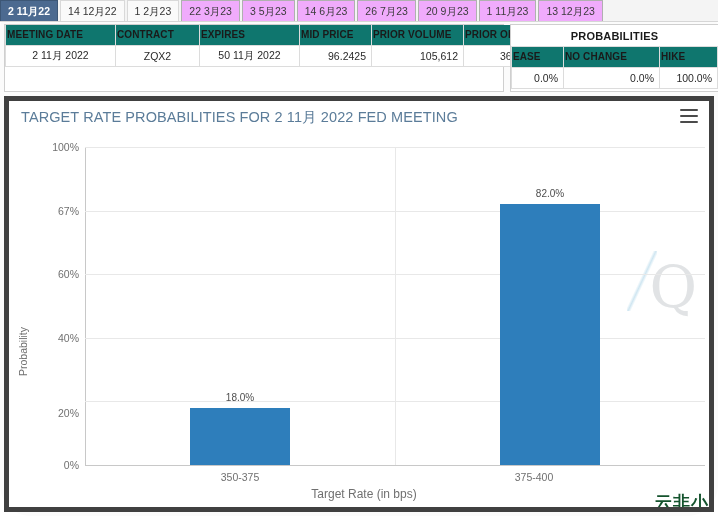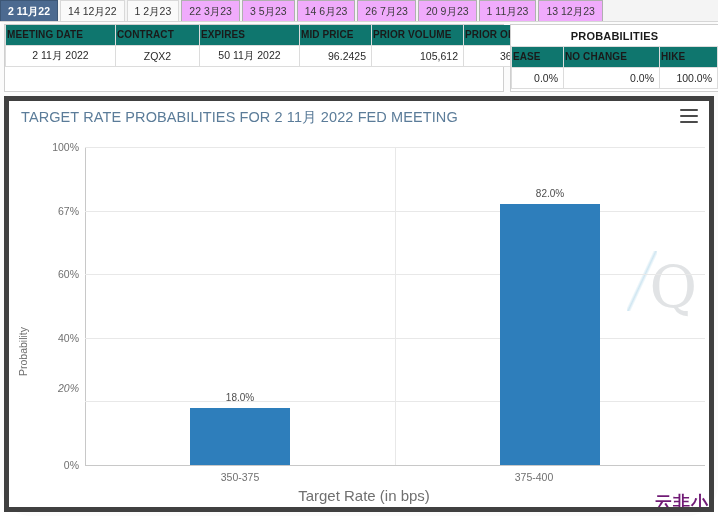--- a/index.html
+++ b/index.html
@@ -220,21 +220,21 @@
     color: #707070;
     text-align: center;
     transform: translateX(-50%);
     white-space: nowrap;
   }
   .xlabel {
     position: absolute;
     left: 0; top: 386px;
     width: 710px;
     text-align: center;
-    font-size: 15px;
+    font-size: 12px;
     color: #707070;
   }
 
   
   .wm-q {
     position: absolute;
     right: 22px; top: 152px;
     font-size: 58px;
     color: #c9cdd0;
     opacity: .55;
@@ -246,21 +246,21 @@
     position: absolute;
     right: 62px; top: 150px;
     width: 30px; height: 60px;
     background: linear-gradient(115deg, rgba(150,200,225,0) 45%, rgba(150,200,225,.45) 50%, rgba(150,200,225,0) 55%);
     pointer-events: none;
   }
   .wm-bottom {
     position: absolute;
     right: 10px; bottom: 3px;
     font-size: 17px;
-    color: #701a75;
+    color: #14532d;
     letter-spacing: 1px;
     font-weight: bold;
     pointer-events: none;
     user-select: none;
   }
 </style>
 </head>
 <body>
 
 <div id="app">
@@ -347,21 +347,21 @@
       <i></i>
         <i></i>
         <i></i>
     </div>
 
 
     <div class="plot" id="plot">
       <div class="ylabel">Probability</div>
       <div class="yticks-wrap" id="yticks">
           <div class="ytick" style="top: 364px;">0%</div>
-          <div class="ytick" style="top: 287px; font-style: italic;">20%</div>
+          <div class="ytick" style="top: 312px;">20%</div>
           <div class="ytick" style="top: 236.8px;">40%</div>
           <div class="ytick" style="top: 173.2px;">60%</div>
           <div class="ytick" style="top: 109.6px;">67%</div>
           <div class="ytick" style="top: 46px;">100%</div>
         </div>
       <div class="axisline-y"></div>
       <div class="xlabel">Target Rate (in bps)</div>
 
       <div class="wm-q-tail"></div>
       <div class="wm-q">Q</div>

